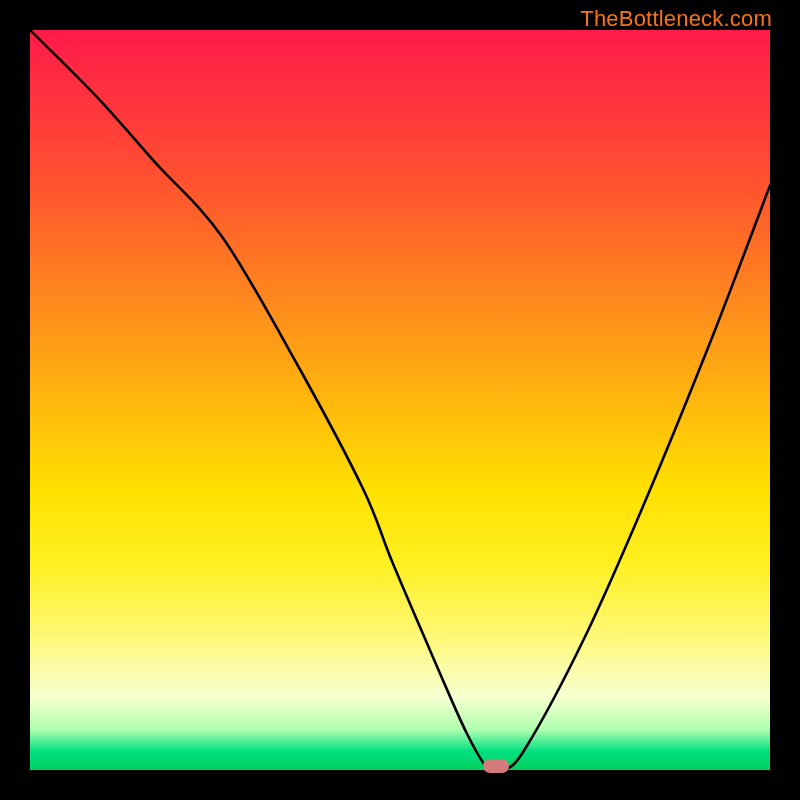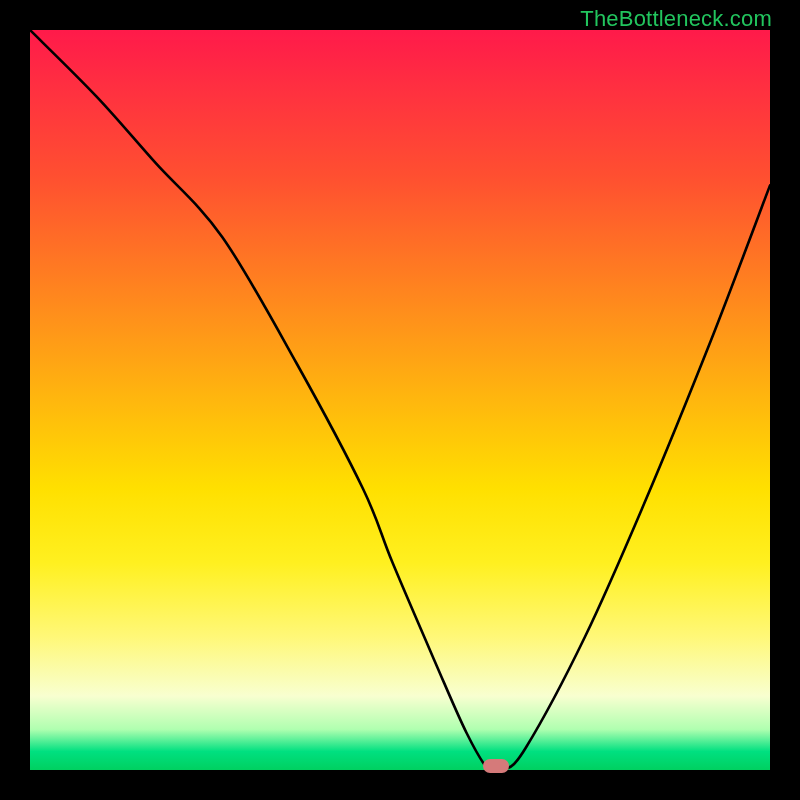--- a/index.html
+++ b/index.html
@@ -35,21 +35,21 @@
       #f8ffd0 90%,
       #b0ffb0 94.5%,
       #00e080 97.5%,
       #00d060 100%
     );
   }
   .watermark {
     position: absolute;
     top: 6px;
     right: 28px;
-    color: #22c55e;
+    color: #f97316;
     font-size: 22px;
     font-weight: 500;
     letter-spacing: 0.2px;
     user-select: none;
   }
   .curve-svg {
     position: absolute;
     left: 0;
     top: 0;
     width: 740px;

